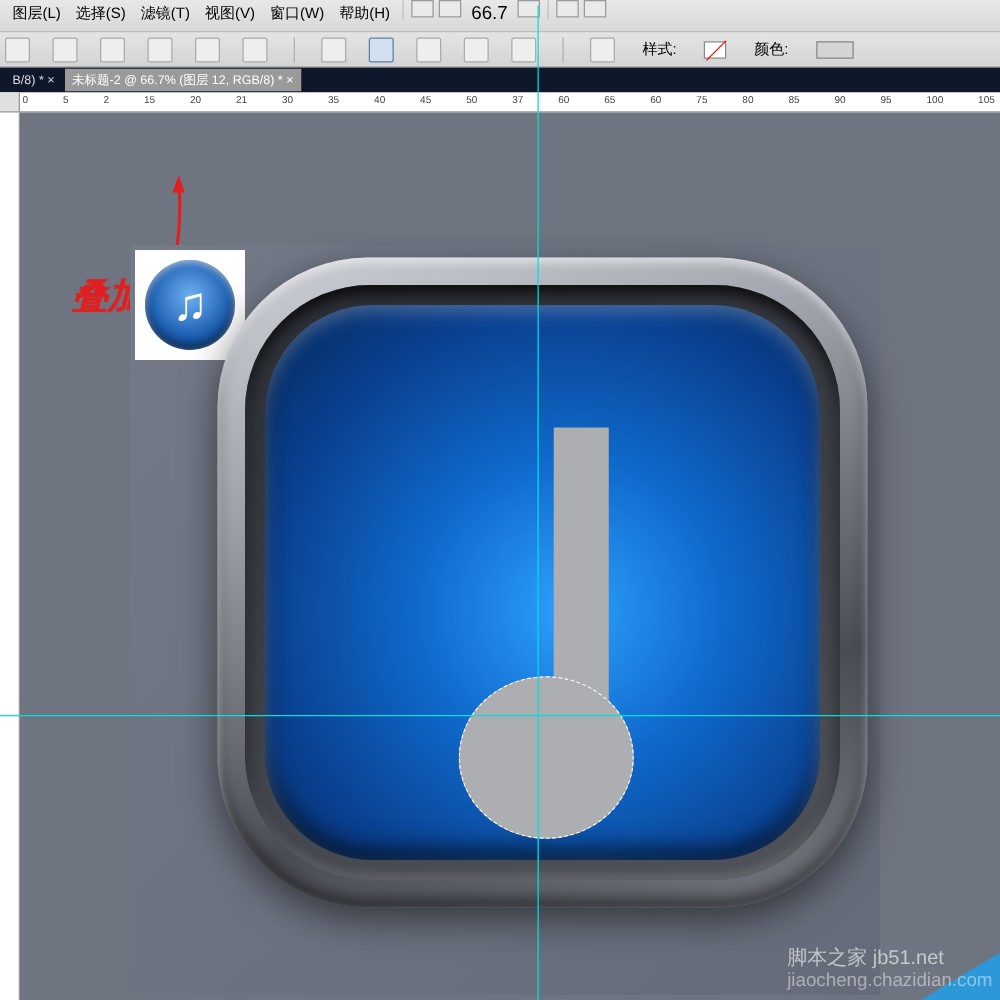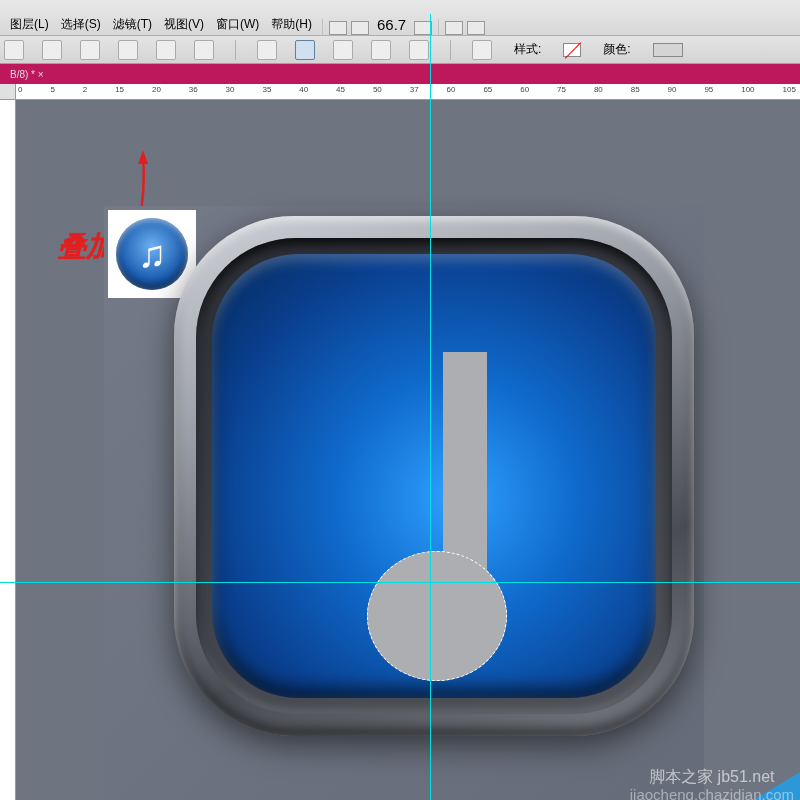--- a/index.html
+++ b/index.html
@@ -1,37 +1,37 @@
 <!DOCTYPE html>
 <html><head>
 <meta charset="utf-8">
 <style>
 * { margin: 0; padding: 0; box-sizing: border-box; font-family: "Microsoft YaHei", sans-serif; }
 body { width: 800px; height: 800px; background: #f0f0f0; overflow: hidden; position: relative; }
 
 
-.menubar { height: 36px; background: linear-gradient(#e8e8e8,#d8d8d8); border-bottom: 1px solid #b0b0b0; display: flex; align-items: flex-end; padding: 0 4px; font-size: 12px; }
+.menubar { height: 26px; background: linear-gradient(#e8e8e8,#d8d8d8); border-bottom: 1px solid #b0b0b0; display: flex; align-items: flex-start; padding: 0 4px; font-size: 12px; }
 .menubar span { padding: 2px 6px; cursor: default; }
 .menu-sep { width: 1px; height: 16px; background: #c0c0c0; margin: 0 4px; }
 .menu-icon { width: 18px; height: 14px; border: 1px solid #999; margin: 0 2px; background: #eaeaea; }
 .zoom-field { font-size: 15px; padding: 0 6px; }
 
 
 .optbar { height: 28px; background: linear-gradient(#e4e4e4,#d4d4d4); border-bottom: 1px solid #a0a0a0; display: flex; align-items: center; padding: 0 4px; font-size: 12px; gap: 18px; }
 .opt-icon { width: 20px; height: 20px; border: 1px solid #aaa; background: #eee; border-radius: 2px; }
 .opt-icon.sel { background: #d0e0f0; border-color: #6080a0; }
 .opt-sep { width: 1px; height: 20px; background: #b0b0b0; margin: 0 3px; }
 .opt-label { padding: 0 4px; }
 .opt-swatch { width: 18px; height: 14px; border: 1px solid #888; background: #fff; }
 .opt-swatch.strike { position: relative; }
 .opt-swatch.strike::after { content:""; position:absolute; left:-2px; top:50%; width:22px; height:1px; background:red; transform:rotate(-45deg); }
 .color-swatch { width: 30px; height: 14px; border: 1px solid #888; background: #d4d4d4; }
 
 
-.tabbar { height: 20px; background: #be185d; display: flex; align-items: center; font-size: 10px; color: #ddd; padding-left: 4px; gap: 2px; }
+.tabbar { height: 20px; background: #0f172a; display: flex; align-items: center; font-size: 10px; color: #ddd; padding-left: 4px; gap: 2px; }
 .tab { padding: 2px 6px; white-space: nowrap; }
 .tab.active { background: #9a9a9a; color: #fff; }
 
 
 .ruler-h { height: 16px; background: #fff; border-bottom: 1px solid #999; display: flex; align-items: flex-end; font-size: 8px; color: #444; position: relative; padding-left: 16px; }
 .ruler-h-numbers { position: absolute; left: 18px; right: 0; top: 1px; display: flex; justify-content: space-between; padding-right: 4px; }
 .ruler-h-numbers span { font-size: 8px; }
 .ruler-corner { position:absolute; left:0; top:0; width:16px; height:16px; background:#e0e0e0; border-right:1px solid #999; border-bottom:1px solid #999; }
 
 
@@ -57,21 +57,21 @@
 
 
 .guide-h { position:absolute; left:-104px; right:-96px; height:1px; background:#00e0e0; }
 .guide-v { position:absolute; top:-192px; bottom:-8px; width:1px; background:#00e0e0; }
 
 
 .anno-arrow { position:absolute; left:128px; top:50px; color:#e02020; }
 .anno-text { position:absolute; left:58px; top:128px; color:#e02020; font-size:28px; font-style:italic; font-family: "STKaiti","KaiTi",cursive; font-weight:bold; text-shadow:0 0 1px #e02020; }
 
 
-.watermark { position:absolute; right:6px; bottom:10px; font-size:16px; color:rgba(255,255,255,0.6); text-align:center; line-height:1.2;margin-left:12px; }
+.watermark { position:absolute; right:6px; bottom:10px; font-size:16px; color:rgba(255,255,255,0.6); text-align:left; line-height:1.2;margin-left:12px; }
 .watermark .sub { font-size:15px; display:block; color:rgba(255,255,255,0.45); }
 .wm-triangle { position:absolute; right:0; bottom:0; width:0; height:0; border-left:70px solid transparent; border-bottom:42px solid #2d98d8; }
 </style>
 </head>
 <body>
 
 <div class="menubar">
   <span>图层(L)</span>
   <span>选择(S)</span>
   <span>滤镜(T)</span>
@@ -104,31 +104,32 @@
   <div class="opt-sep"></div>
   <div class="opt-icon"></div>
   <span class="opt-label">样式:</span>
   <div class="opt-swatch strike"></div>
   <span class="opt-label">颜色:</span>
   <div class="color-swatch"></div>
 </div>
 
 <div class="tabbar">
   <div class="tab">B/8) * ×</div>
+  <div class="tab active">未标题-2 @ 66.7% (图层 12, RGB/8) * ×</div>
 </div>
 
 <div class="ruler-h">
   <div class="ruler-corner"></div>
   <div class="ruler-h-numbers">
     <span>0</span>
     <span>5</span>
     <span>2</span>
     <span>15</span>
     <span>20</span>
-    <span>36</span>
+    <span>21</span>
     <span>30</span>
     <span>35</span>
     <span>40</span>
     <span>45</span>
     <span>50</span>
     <span>37</span>
     <span>60</span>
     <span>65</span>
     <span>60</span>
     <span>75</span>

